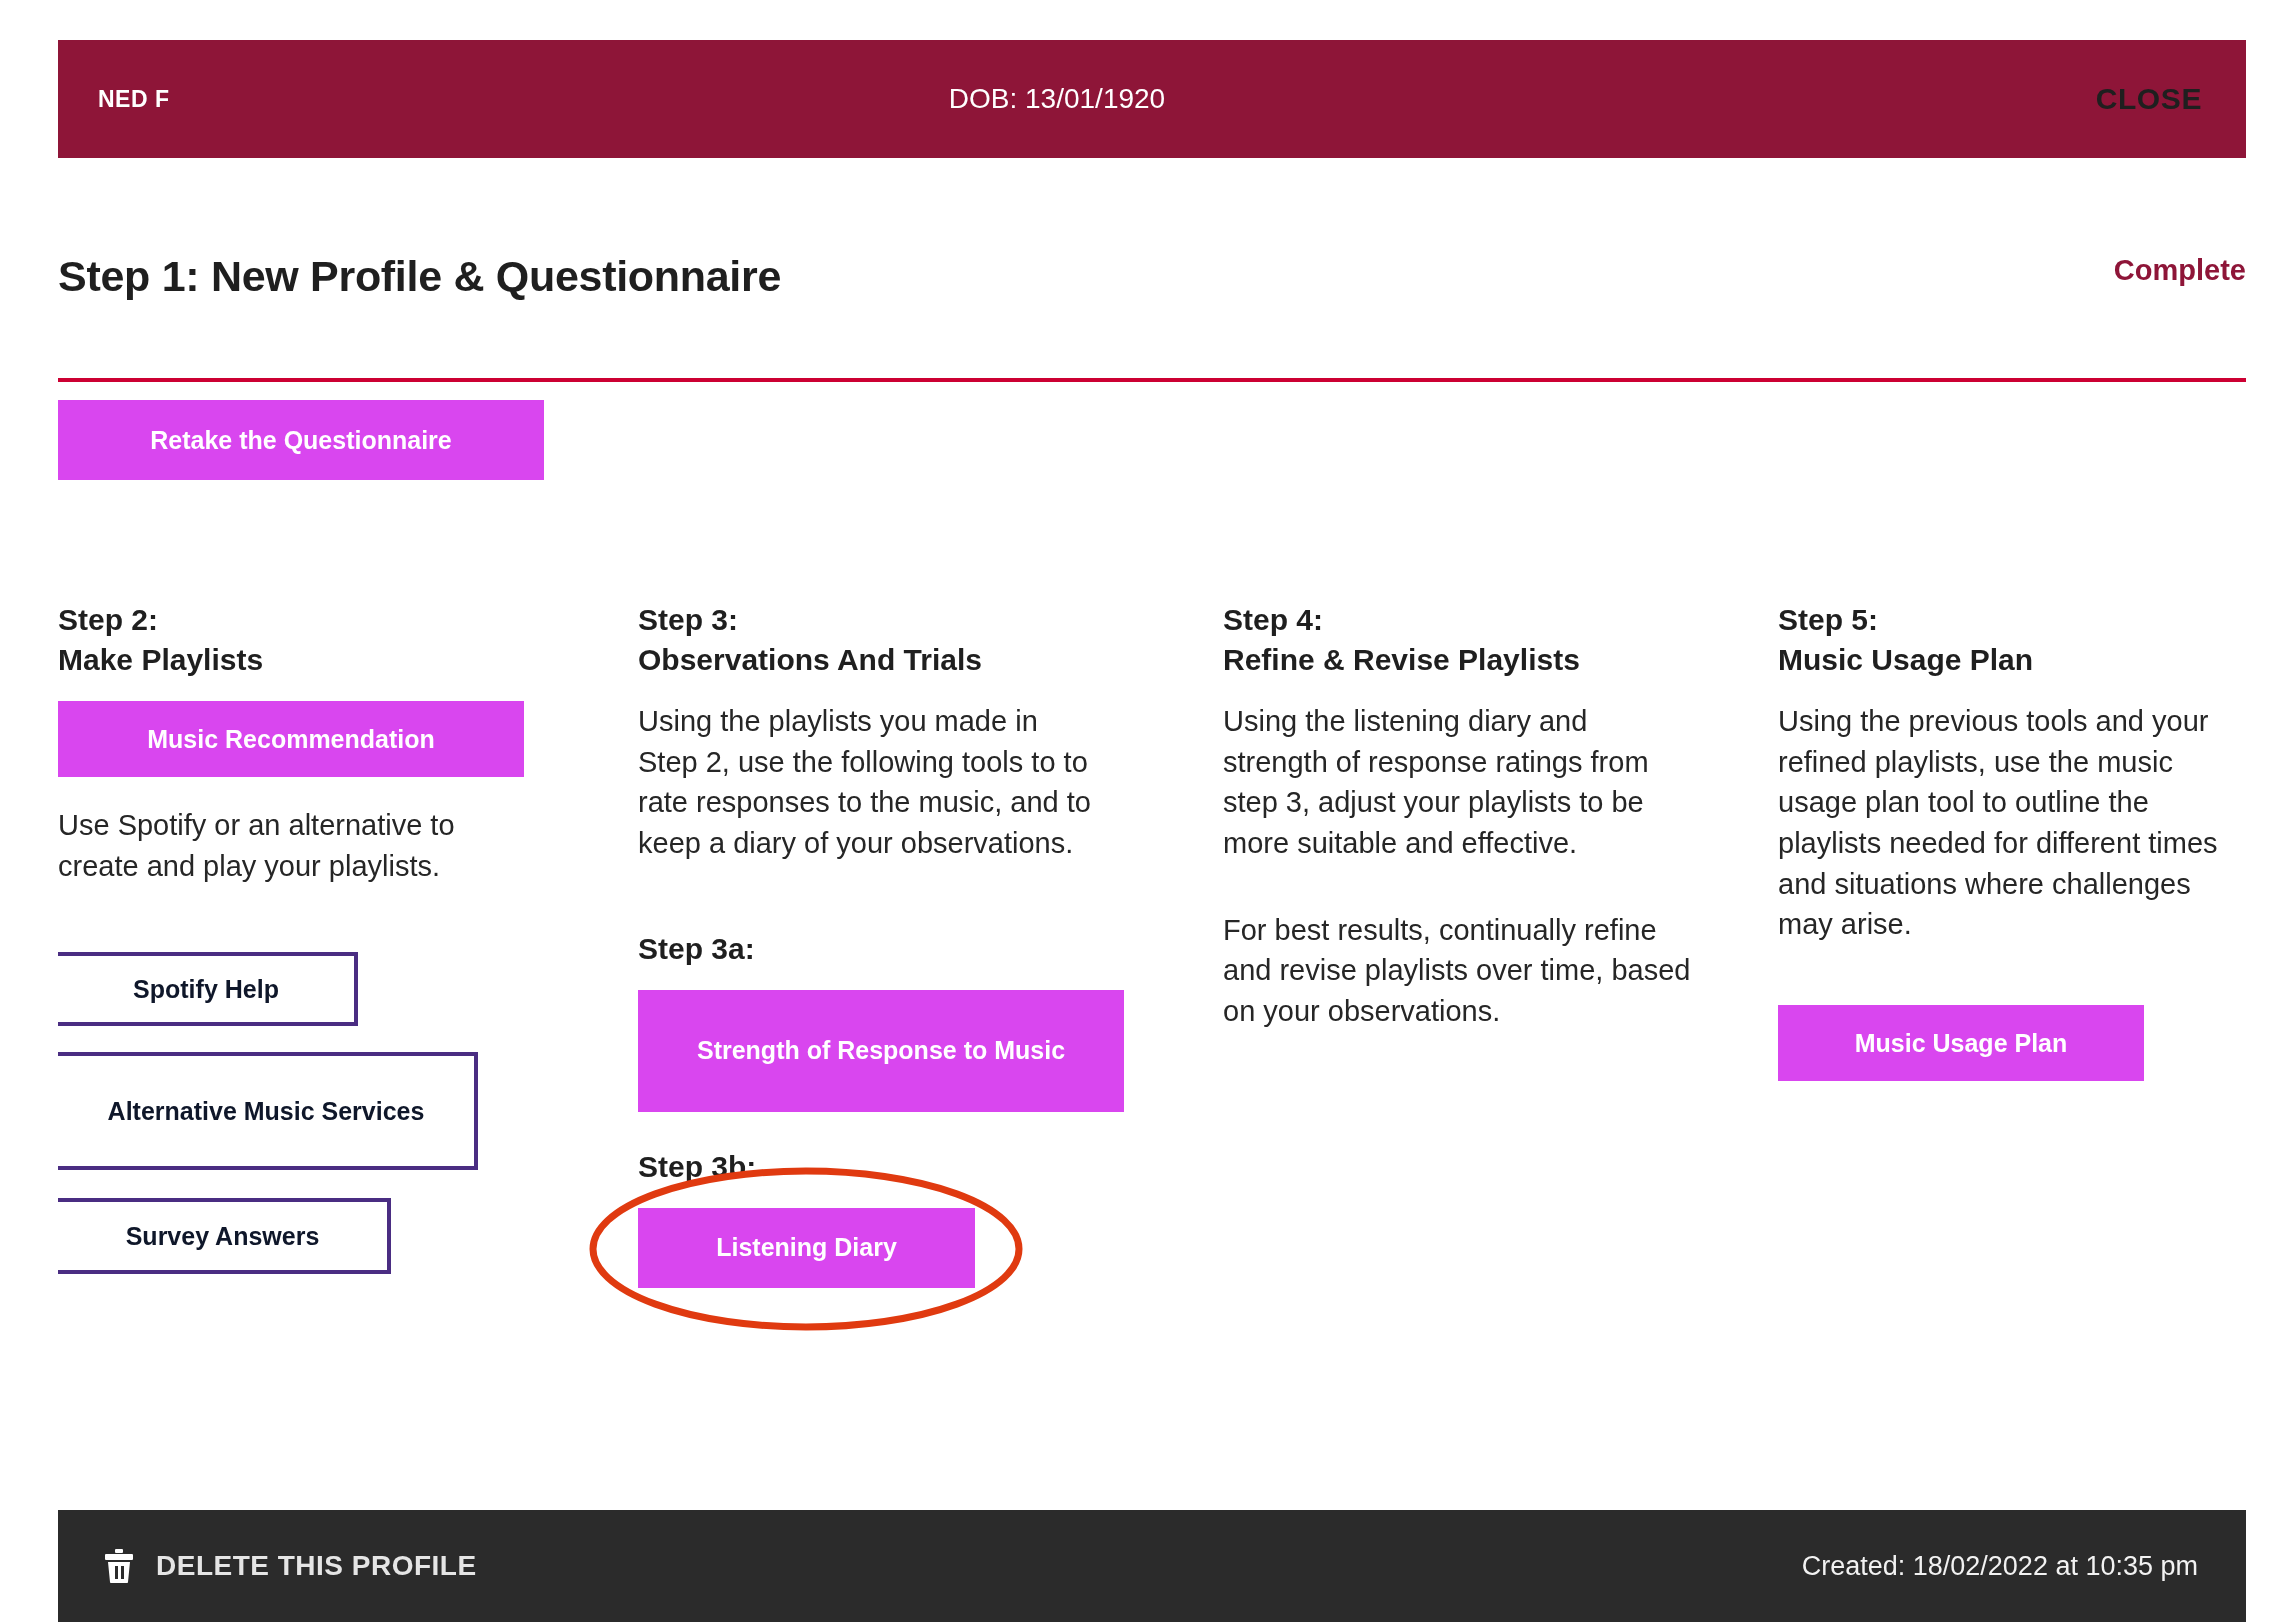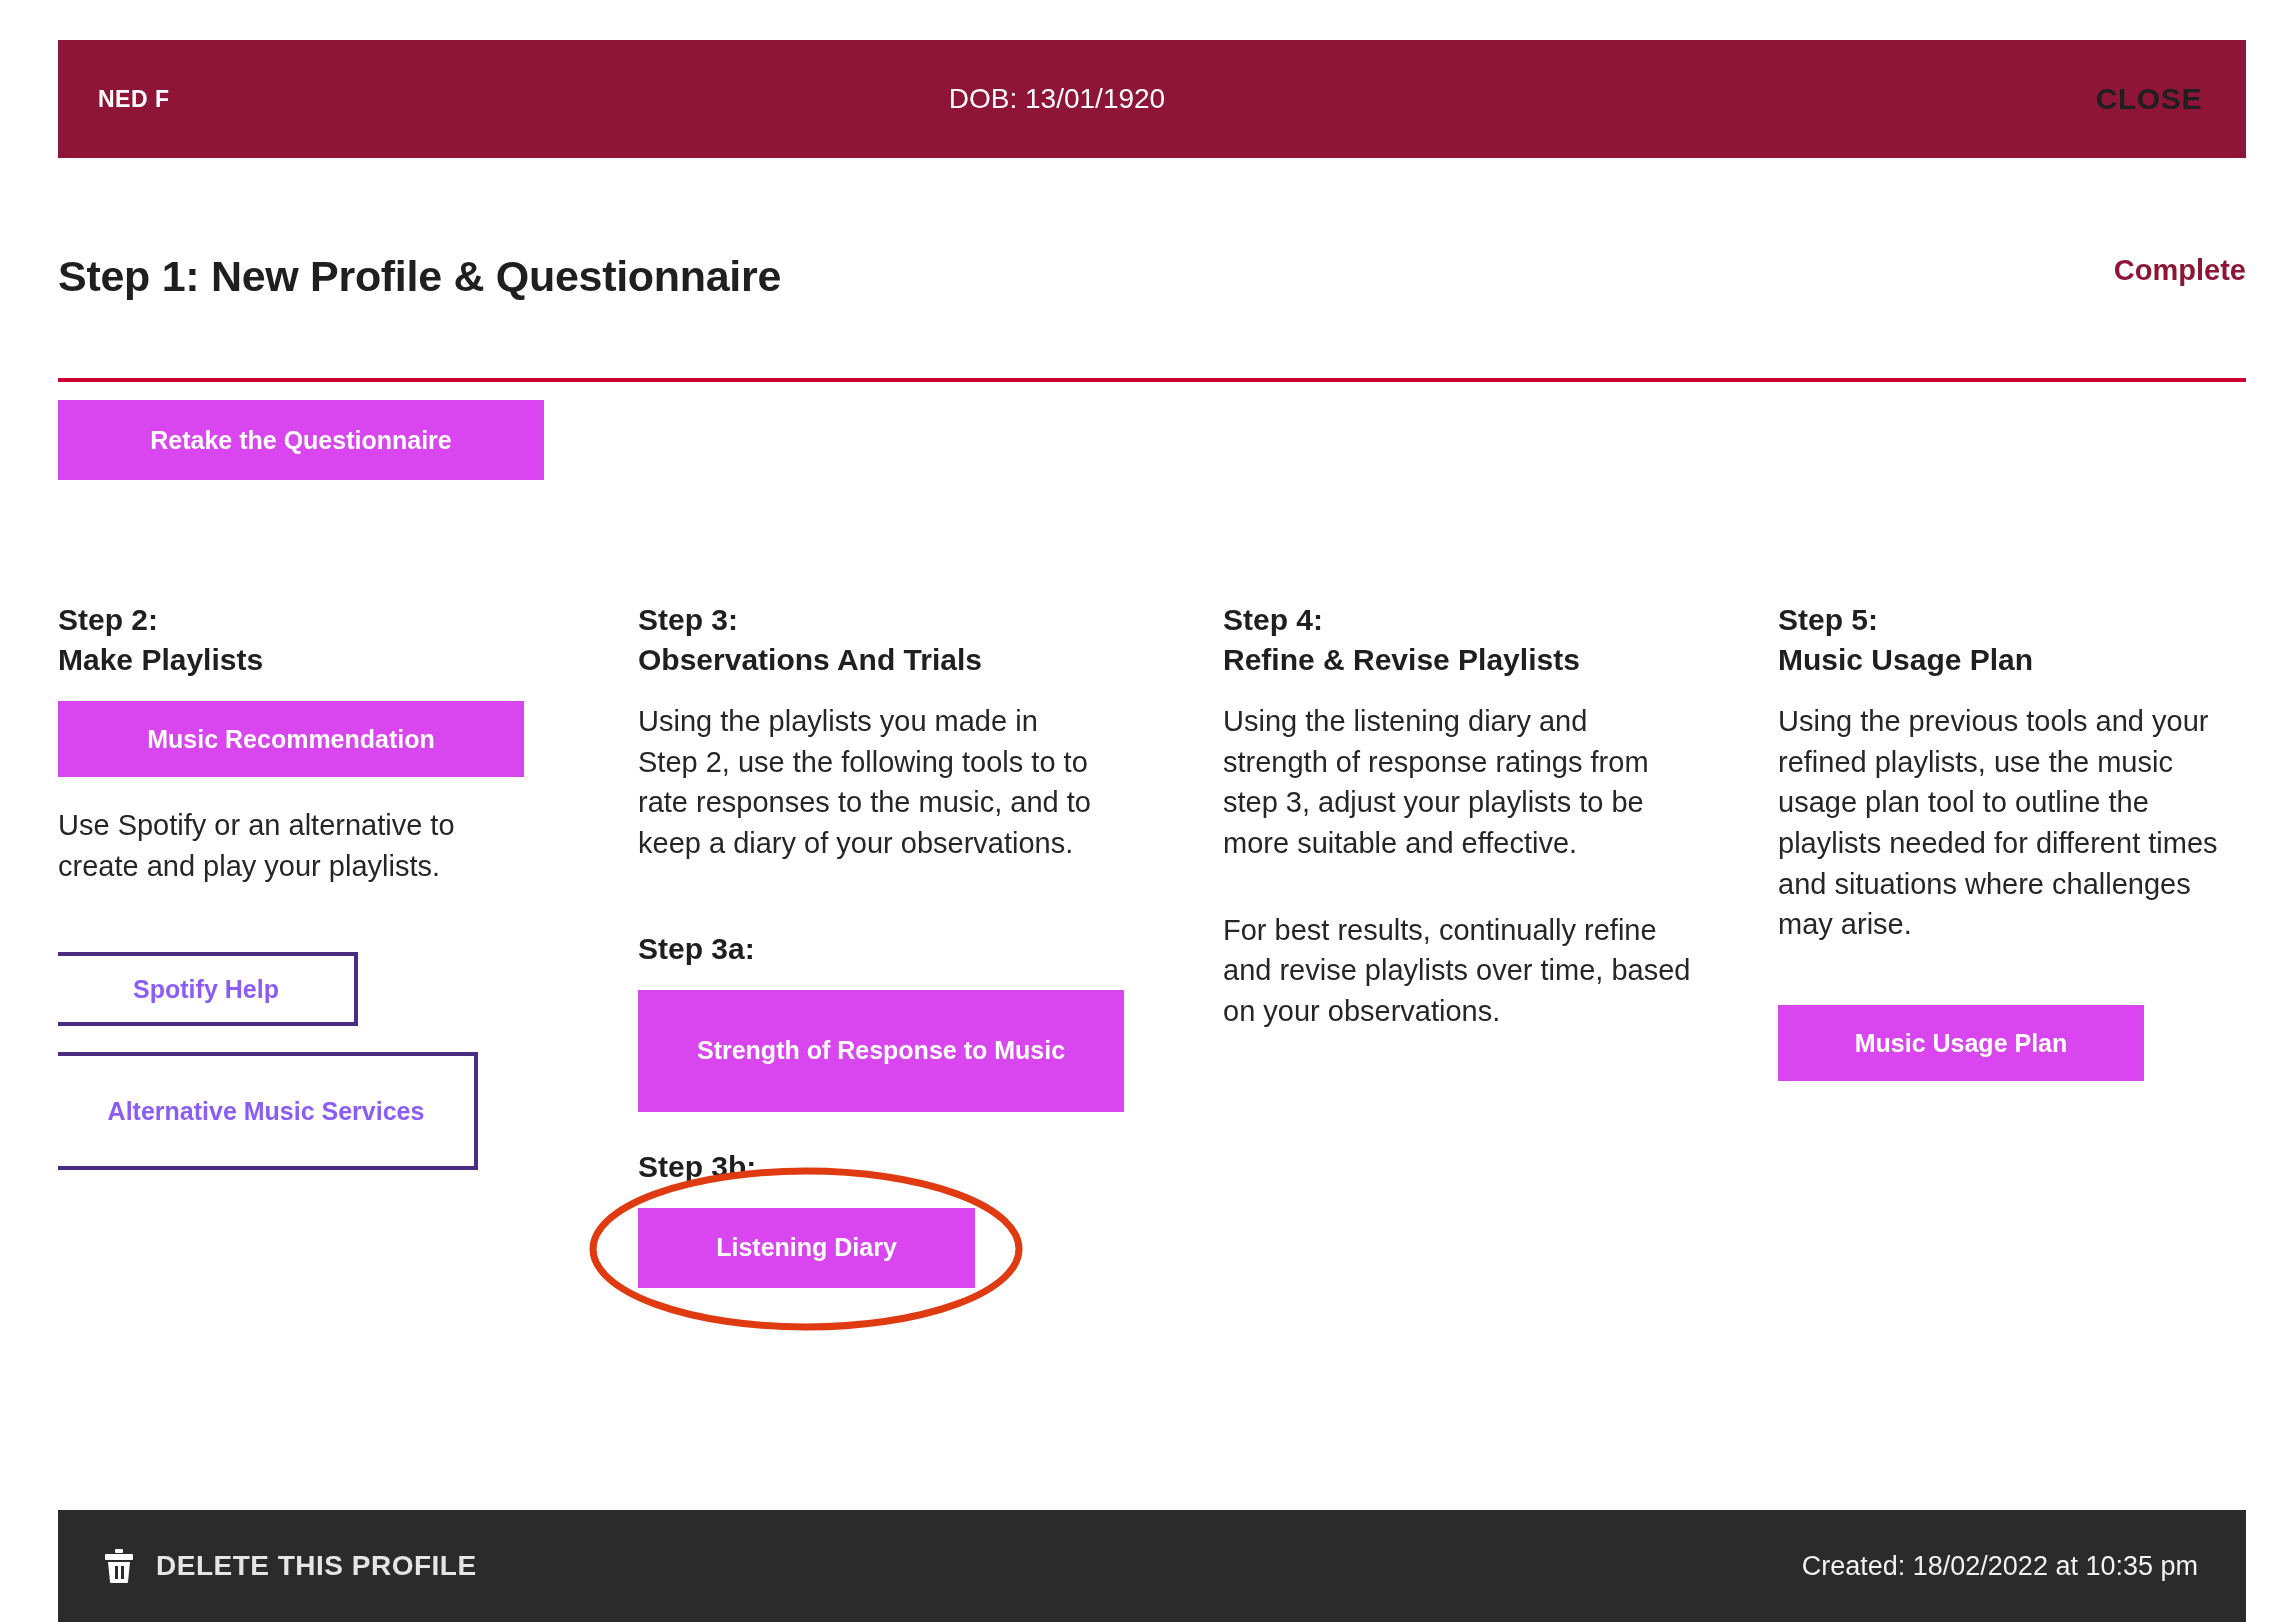--- a/index.html
+++ b/index.html
@@ -147,21 +147,21 @@
     font-size: 30px;
     font-weight: bold;
     color: #1f1f1f;
     margin: 0;
   }
 
   
   .btn-outline {
     border: 4px solid #4A2D82;
     border-left: none;
-    color: #8b5cf6;
+    color: #0f172a;
     font-size: 25px;
     font-weight: bold;
     display: flex;
     align-items: center;
     justify-content: center;
     text-align: center;
     line-height: 1.3;
     background: #ffffff;
     cursor: pointer;
     box-sizing: border-box;
@@ -229,20 +229,21 @@
     <div class="step-head">
       <div>Step 2:</div>
       <div>Make Playlists</div>
     </div>
     <div class="btn-red" style="width:466px;height:76px;margin-bottom:28px;">Music Recommendation</div>
     <p class="step-body" style="width:430px;">Use Spotify or an alternative to create and play your playlists.</p>
 
     <div style="position:relative;margin-top:66px;">
       <div class="btn-outline" style="width:300px;height:74px;">Spotify Help</div>
       <div class="btn-outline" style="width:420px;height:118px;margin-top:26px;">Alternative Music Services</div>
+      <div class="btn-outline" style="width:333px;height:76px;margin-top:28px;">Survey Answers</div>
     </div>
   </div>
 
   <div class="col col2">
     <div class="step-head">
       <div>Step 3:</div>
       <div>Observations And Trials</div>
     </div>
     <p class="step-body" style="width:455px;">Using the playlists you made in Step 2, use the following tools to to rate responses to the music, and to keep a diary of your observations.</p>
 

